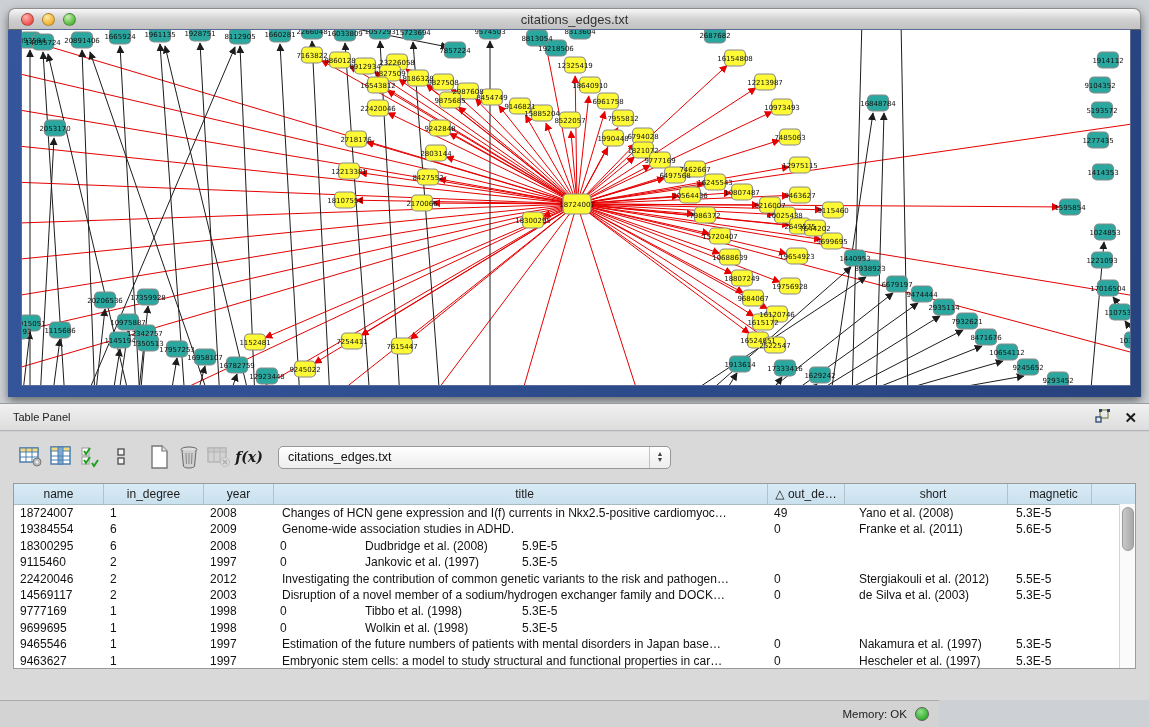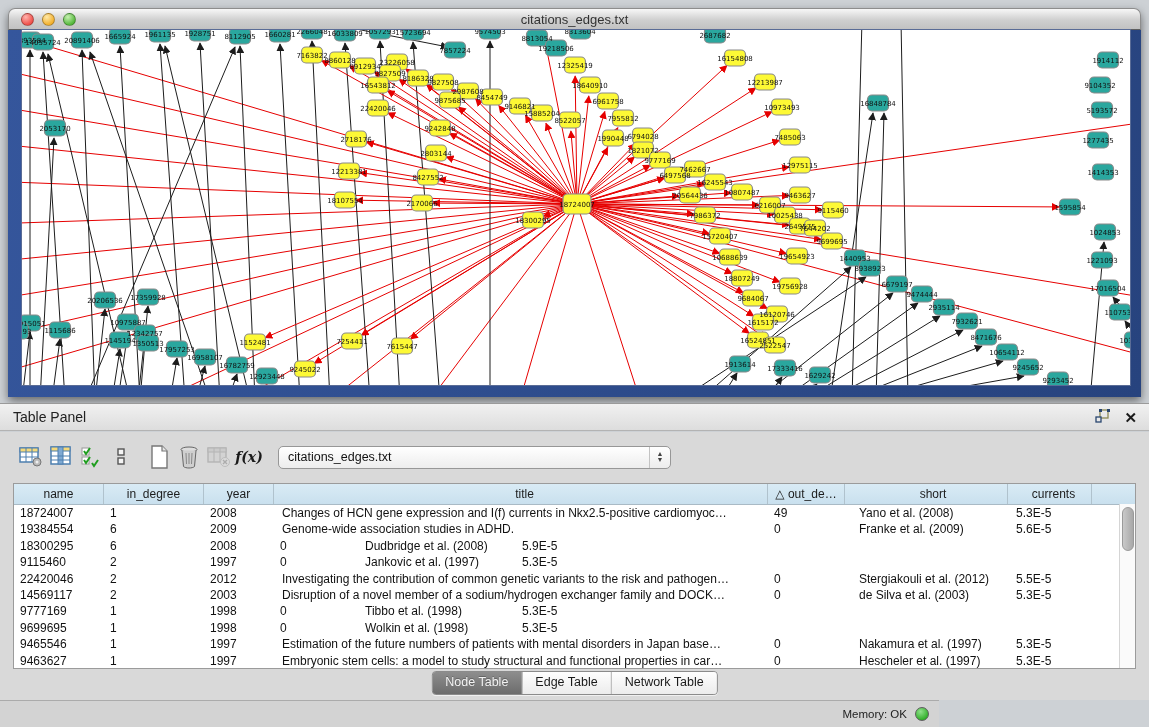--- a/index.html
+++ b/index.html
@@ -17,21 +17,21 @@
   .tl.r{background:radial-gradient(circle at 35% 28%,#ffb3ad,#f0524c 70%)}
   .tl.y{background:radial-gradient(circle at 35% 28%,#ffe9a8,#f3b130 70%)}
   .tl.g{background:radial-gradient(circle at 35% 28%,#c7f0b2,#57b93e 70%)}
   .wtitle{text-align:center;line-height:21px;font-size:13px;color:#333}
   .canvas-frame{position:relative;height:367px;background:linear-gradient(105deg,#35569c,#27437e)}
   #net{position:absolute;left:14px;top:0;background:#ffffff;outline:1px solid #5a6c96}
 
   
   .tp-header{position:absolute;left:0;top:403px;width:1149px;height:28px;box-sizing:border-box;
              background:linear-gradient(#f1f1f1,#dddddd);border-top:1px solid #9a9a9a;border-bottom:1px solid #b3b3b3}
-  .tp-title{position:absolute;left:13px;top:0;line-height:27px;font-size:14px;color:#222}
+  .tp-title{position:absolute;left:13px;top:0;line-height:27px;font-size:11px;color:#222}
   .tp-hicons{position:absolute;right:12px;top:5px;display:flex;gap:14px;align-items:center}
   .tp-body{position:absolute;left:0;top:432px;width:1149px;height:268px;background:#d9d9d9}
 
   .toolbar{position:absolute;left:0;top:0;height:50px;width:100%;display:flex;align-items:center;padding-left:16px;box-sizing:border-box}
   .tbtn{width:30px;height:30px;display:flex;align-items:center;justify-content:center;margin-right:0}
   .fx{font-family:"DejaVu Serif",serif;font-style:italic;font-size:14px;font-weight:bold;color:#1a1a1a}
   .dropdown{margin-left:14px;width:393px;height:23px;border:1px solid #979797;border-radius:5px;
             background:linear-gradient(#ffffff,#ededed);display:flex;align-items:center;position:relative;box-sizing:border-box}
   .dropdown .val{font-size:12.5px;color:#111;padding-left:9px;flex:1}
   .dropdown .stepper{width:20px;height:100%;border-left:1px solid #c3c3c3;display:flex;flex-direction:column;
@@ -552,40 +552,40 @@
   </div>
 
   <div class="table-wrap">
     <div class="thead" id="thead">
         <div class="hc c0">name</div>
         <div class="hc c1">in_degree</div>
         <div class="hc c2">year</div>
         <div class="hc c3">title</div>
         <div class="hc c4">△ out_de…</div>
         <div class="hc c5">short</div>
-        <div class="hc c6">currents</div>
+        <div class="hc c6">magnetic</div>
         <div class="hc c7" style="border-right: none;"></div>
       </div>
     <div class="tbody" id="tbody">
         <div class="trow">
           <div class="tc c0">18724007</div>
           <div class="tc c1">1</div>
           <div class="tc c2">2008</div>
           <div class="tc c3">Changes of HCN gene expression and I(f) currents in Nkx2.5-positive cardiomyoc…</div>
           <div class="tc c4">49</div>
           <div class="tc c5">Yano et al. (2008)</div>
           <div class="tc c6">5.3E-5</div>
         </div>
         <div class="trow">
           <div class="tc c0">19384554</div>
           <div class="tc c1">6</div>
           <div class="tc c2">2009</div>
           <div class="tc c3">Genome-wide association studies in ADHD.</div>
           <div class="tc c4">0</div>
-          <div class="tc c5">Franke et al. (2009)</div>
+          <div class="tc c5">Franke et al. (2011)</div>
           <div class="tc c6">5.6E-5</div>
         </div>
         <div class="trow">
           <div class="tc c0">18300295</div>
           <div class="tc c1">6</div>
           <div class="tc c2">2008</div>
           <div class="tc c4">0</div>
           <div class="tc c5">Dudbridge et al. (2008)</div>
           <div class="tc c6">5.9E-5</div>
         </div>
@@ -648,23 +648,18 @@
           <div class="tc c4">0</div>
           <div class="tc c5">Hescheler et al. (1997)</div>
           <div class="tc c6">5.3E-5</div>
         </div>
       </div>
     <div class="sb">
         <div class="sb-thumb"></div>
       </div>
   </div>
 
-  <div class="tabs" id="tabs">
-      <div class="tab active">Node Table</div>
-      <div class="tab">Edge Table</div>
-      <div class="tab">Network Table</div>
-    </div>
 </div>
 
 <div class="statusbar">
   <span class="mem">Memory: OK</span>
   <span class="memdot"></span>
 </div>
 
 </body></html>

